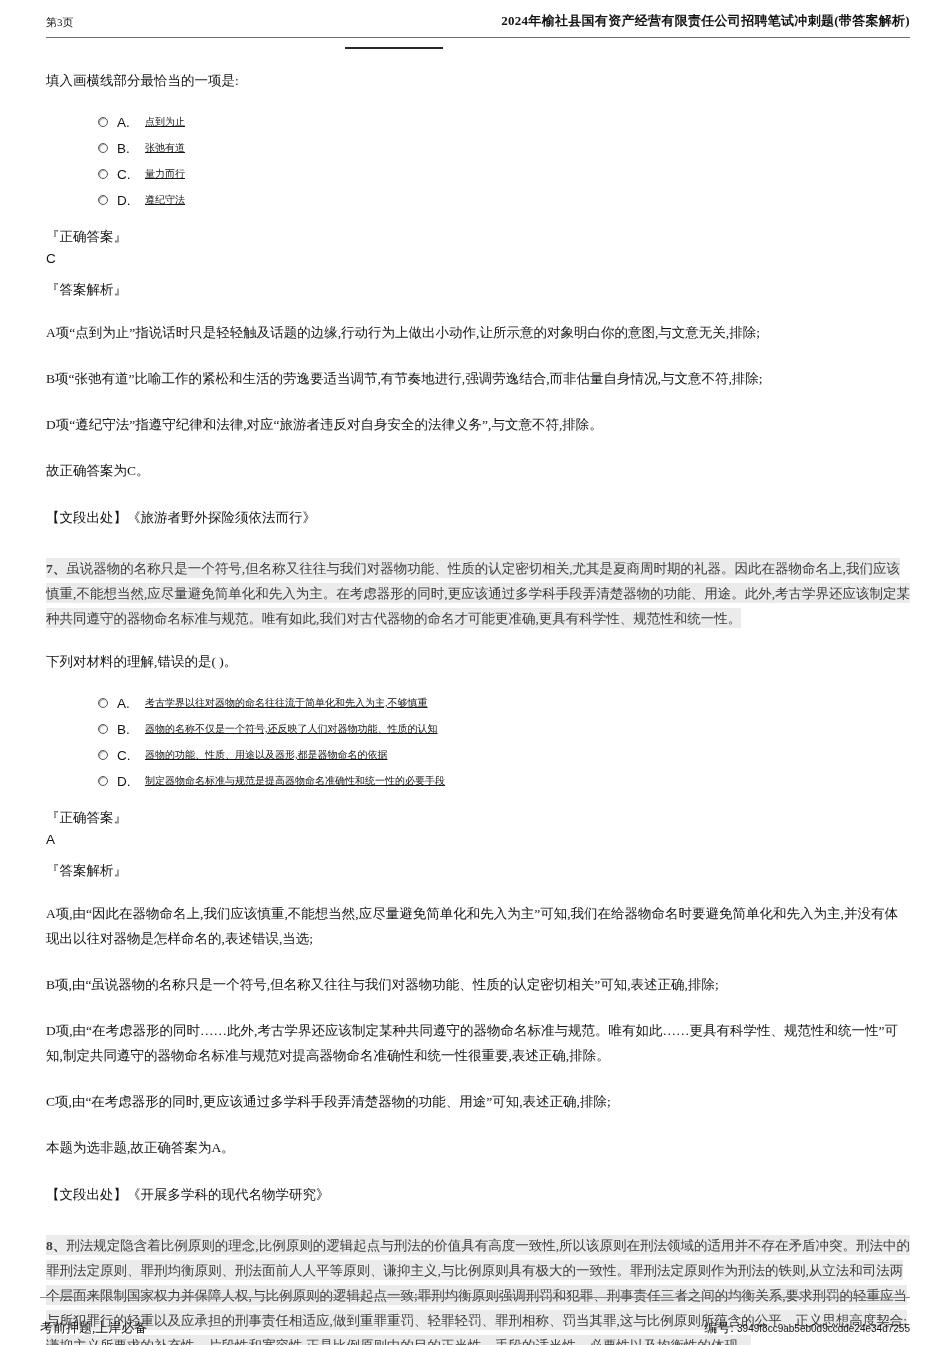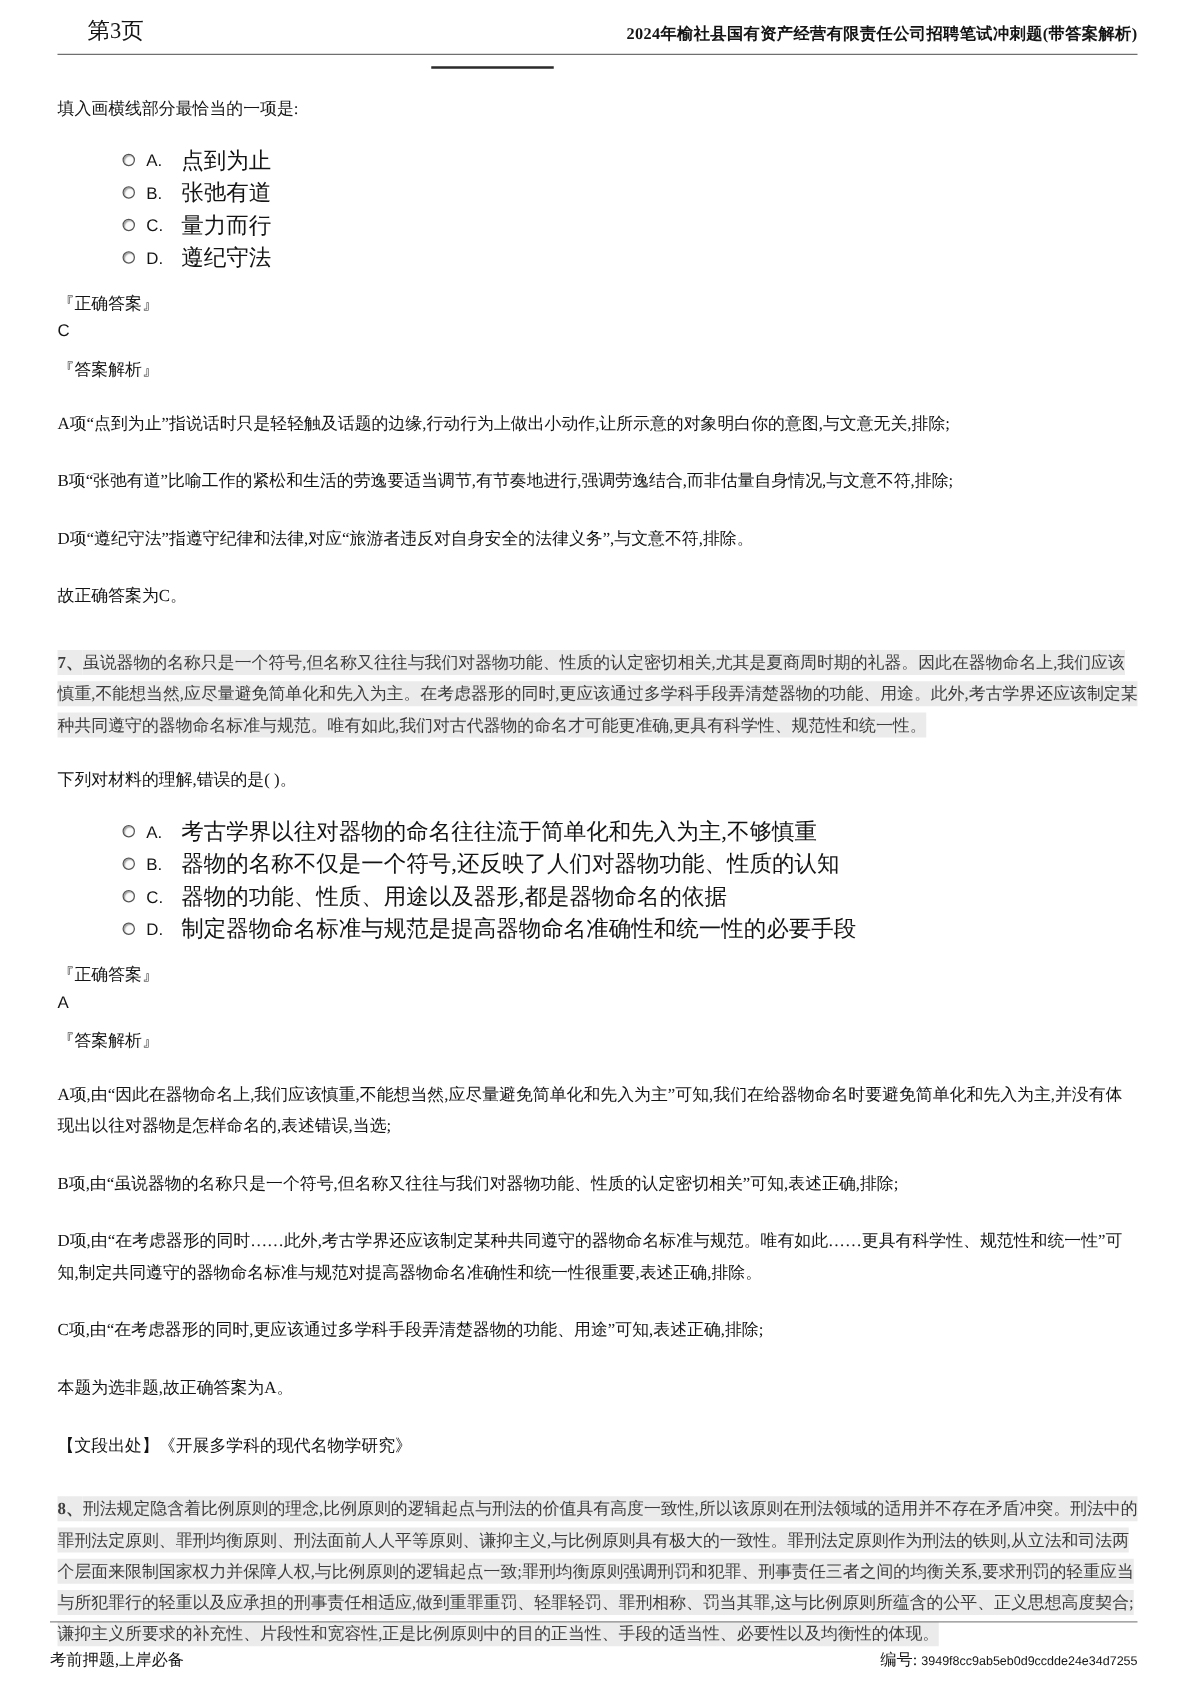--- a/index.html
+++ b/index.html
@@ -6,39 +6,39 @@
   body { font-family:"Liberation Serif","DejaVu Serif",serif; color:#141414; }
   .page {
     position:relative; width:950px; height:1345px; box-sizing:border-box;
     background:#fff; padding:12px 40px 0 46px; overflow:hidden;
   }
   
   .page-header {
     display:flex; justify-content:space-between; align-items:flex-end;
     padding-bottom:7px; border-bottom:1px solid #6f6f6f;
   }
-  .page-num { font-size:18px;margin-left:24px; }
+  .page-num { font-size:11px; }
   .doc-title { font-size:13px; font-weight:bold; letter-spacing:0.3px; }
   
   .blank-underline { width:98px; margin:9px 0 0 299px; border-top:2px solid #2b2b2b; height:0; }
   
   .bt { font-size:13.5px; line-height:25px; }
   .p-first { margin:6px 0 0; }
   .stem { margin:19px 0 0; }
   
   .options { margin:16px 0 0 52px; }
   .opt-row { display:flex; align-items:center; height:26px; }
   .radio {
     width:10px; height:10px; border:1px solid #555; border-radius:50%;
     margin-right:9px; background:#fcfcfc; box-sizing:border-box;
     box-shadow: inset 1px 1px 1px rgba(0,0,0,0.35);
     flex:0 0 auto; cursor:pointer;
   }
   .opt-letter { font-family:"Liberation Sans","DejaVu Sans",sans-serif; font-size:13.5px; width:28px; flex:0 0 auto; }
-  .opt-text { font-size:18px; }
+  .opt-text { font-size:10px;text-decoration:underline; }
   
   .ans-label { margin:15px 0 0; font-size:13.5px; }
   .ans-value { margin:5px 0 0; font-family:"Liberation Sans","DejaVu Sans",sans-serif; font-size:13.5px; }
   .analysis-p { margin:21px 0 0; }
   .source { margin:26px 0 0; font-size:13.5px; }
   
   .passage { margin:28px 0 0; line-height:25px; font-size:13.5px; }
   .hl { background:#ebebeb; color:#3d3d3d; padding:2.5px 0; }
   .q-num { font-weight:bold; }
   
@@ -92,20 +92,21 @@
 
     <p class="ans-label">『正确答案』</p>
     <p class="ans-value">C</p>
     <p class="ans-label">『答案解析』</p>
 
     <p class="bt analysis-p">A项“点到为止”指说话时只是轻轻触及话题的边缘,行动行为上做出小动作,让所示意的对象明白你的意图,与文意无关,排除;</p>
     <p class="bt analysis-p">B项“张弛有道”比喻工作的紧松和生活的劳逸要适当调节,有节奏地进行,强调劳逸结合,而非估量自身情况,与文意不符,排除;</p>
     <p class="bt analysis-p">D项“遵纪守法”指遵守纪律和法律,对应“旅游者违反对自身安全的法律义务”,与文意不符,排除。</p>
     <p class="bt analysis-p">故正确答案为C。</p>
 
+    <p class="source">【文段出处】《旅游者野外探险须依法而行》</p>
 
     <p class="passage"><span class="hl q-num">7、</span><span class="hl">虽说器物的名称只是一个符号,但名称又往往与我们对器物功能、性质的认定密切相关,尤其是夏商周时期的礼器。因此在器物命名上,我们应该慎重,不能想当然,应尽量避免简单化和先入为主。在考虑器形的同时,更应该通过多学科手段弄清楚器物的功能、用途。此外,考古学界还应该制定某种共同遵守的器物命名标准与规范。唯有如此,我们对古代器物的命名才可能更准确,更具有科学性、规范性和统一性。</span></p>
 
     <p class="bt stem">下列对材料的理解,错误的是( )。</p>
 
     <div class="options">
       <div class="opt-row">
         <span class="radio"></span>
         <span class="opt-letter">A.</span>
         <span class="opt-text">考古学界以往对器物的命名往往流于简单化和先入为主,不够慎重</span>

